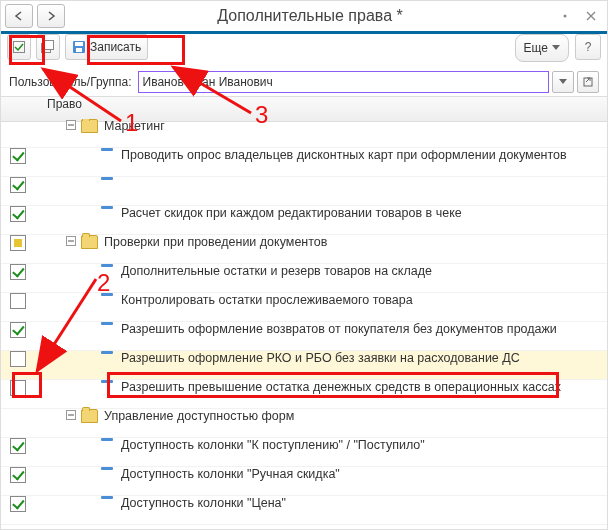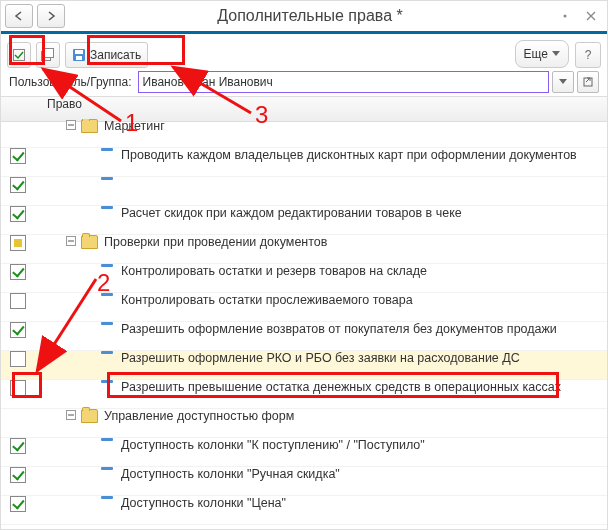--- a/index.html
+++ b/index.html
@@ -3,21 +3,21 @@
 <meta charset="utf-8">
 <style>
   html,body{margin:0;padding:0;font-family:Arial,Helvetica,sans-serif;font-size:12px;color:#333;background:#fff}
   .window{width:608px;height:530px;position:relative;overflow:hidden;border:1px solid #ddd;box-sizing:border-box}
   
   .titlebar{height:30px;display:flex;align-items:center;border-bottom:3px solid #0369a1}
   .nav-btn{width:26px;height:22px;margin-left:4px;border:1px solid #bbb;background:linear-gradient(#fff,#eee);display:flex;align-items:center;justify-content:center;color:#555;border-radius:3px}
   .title{flex:1;text-align:center;font-size:16px;color:#444}
   .win-btn{width:20px;height:20px;margin-right:6px;display:flex;align-items:center;justify-content:center;color:#888}
   
-  .toolbar{height:34px;display:flex;align-items:flex-end;padding:0 6px;position:relative}
+  .toolbar{height:34px;display:flex;align-items:flex-start;padding:0 6px;position:relative}
   .tb-btn{height:24px;border:1px solid #ccc;background:linear-gradient(#fff,#efefef);display:flex;align-items:center;padding:0 6px;margin-right:5px;border-radius:3px;font-size:12px;color:#333}
   .tb-btn .ic{margin-right:4px;display:flex}
   .more-btn{margin-left:auto;height:24px;padding:1px 8px;border:1px solid #ccc;background:linear-gradient(#fff,#efefef);border-radius:8px;display:flex;align-items:center;color:#333}
   .help-btn{width:24px;height:24px;margin-left:6px;border:1px solid #ccc;background:linear-gradient(#fff,#efefef);border-radius:3px;display:flex;align-items:center;justify-content:center;color:#666}
   
   .user-row{height:28px;display:flex;align-items:center;padding:0 8px}
   .user-row label{color:#333;margin-right:6px}
   .user-input{flex:1;height:20px;border:1px solid #8b5cf6;padding:0 4px;font-size:12px;display:flex;align-items:center;color:#333}
   .small-btn{width:20px;height:20px;border:1px solid #bbb;background:linear-gradient(#fff,#efefef);margin-left:3px;display:flex;align-items:center;justify-content:center;color:#666;border-radius:2px}
   
@@ -139,21 +139,21 @@
         </span>
         <span class="folder"></span>
         <span>Маркетинг</span>
       </div>
       <div class="row">
         <div class="cb-cell">
           <div class="cb checked"></div>
         </div>
         <span class="indent" style="width: 66px;"></span>
         <span class="dash"></span>
-        <span>Проводить каждом владельцев дисконтных карт при оформлении документов</span>
+        <span>Проводить опрос владельцев дисконтных карт при оформлении документов</span>
       </div>
       <div class="row">
         <div class="cb-cell">
           <div class="cb checked"></div>
         </div>
         <span class="indent" style="width: 66px;"></span>
         <span class="dash"></span>
       </div>
       <div class="row">
         <div class="cb-cell">
@@ -176,21 +176,21 @@
         </span>
         <span class="folder"></span>
         <span>Проверки при проведении документов</span>
       </div>
       <div class="row">
         <div class="cb-cell">
           <div class="cb checked"></div>
         </div>
         <span class="indent" style="width: 66px;"></span>
         <span class="dash"></span>
-        <span>Контролировать остатки и резерв товаров на складе</span>
+        <span>Дополнительные остатки и резерв товаров на складе</span>
       </div>
       <div class="row">
         <div class="cb-cell">
           <div class="cb"></div>
         </div>
         <span class="indent" style="width: 66px;"></span>
         <span class="dash"></span>
         <span>Контролировать остатки прослеживаемого товара</span>
       </div>
       <div class="row">

